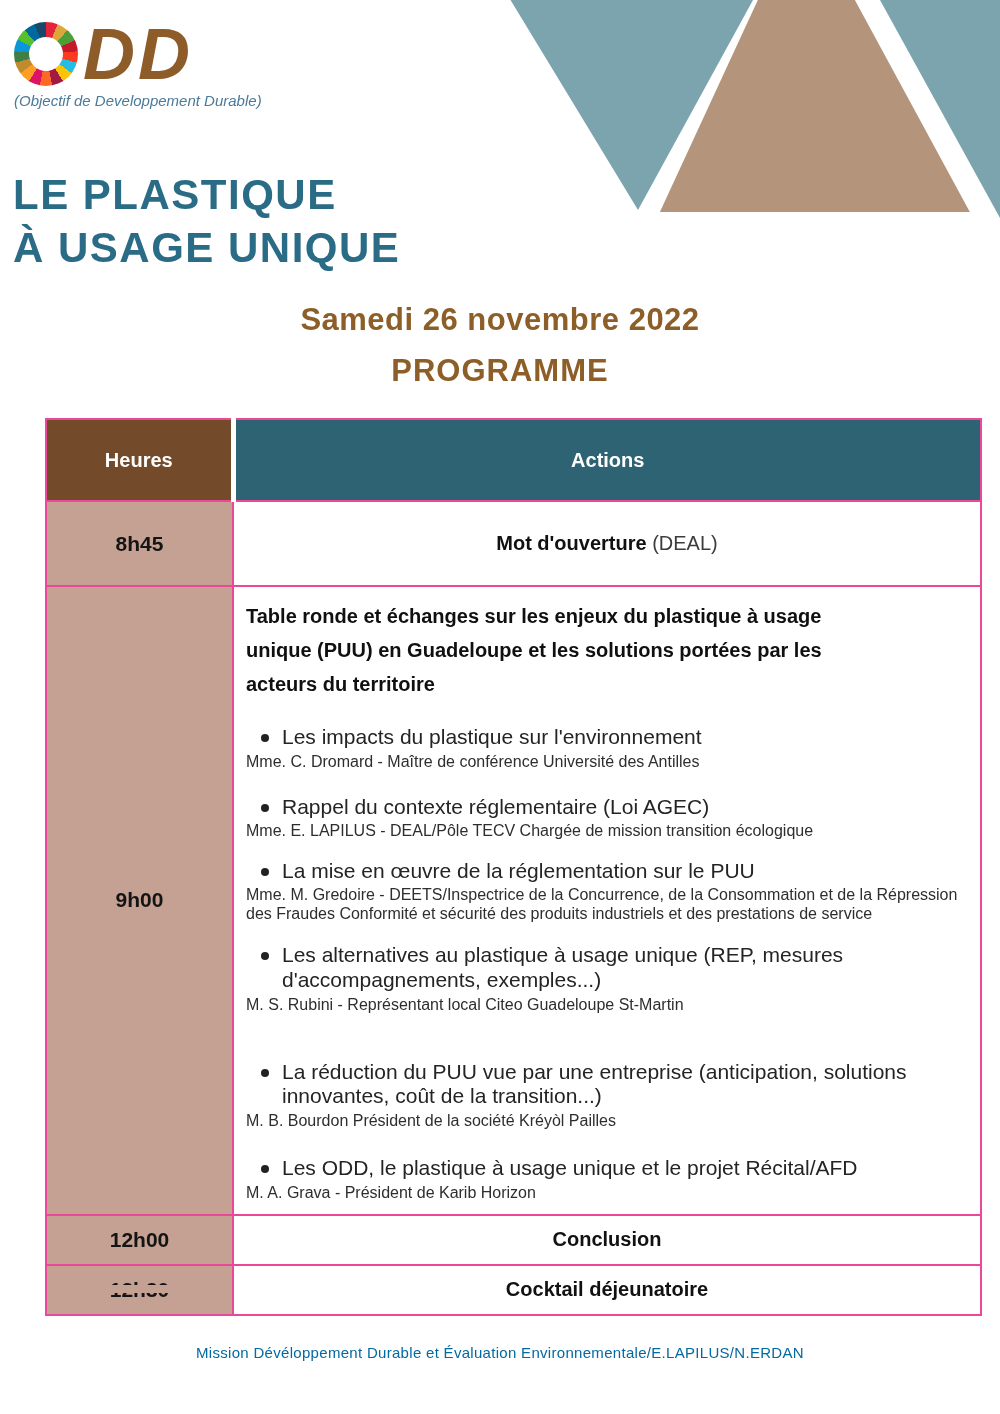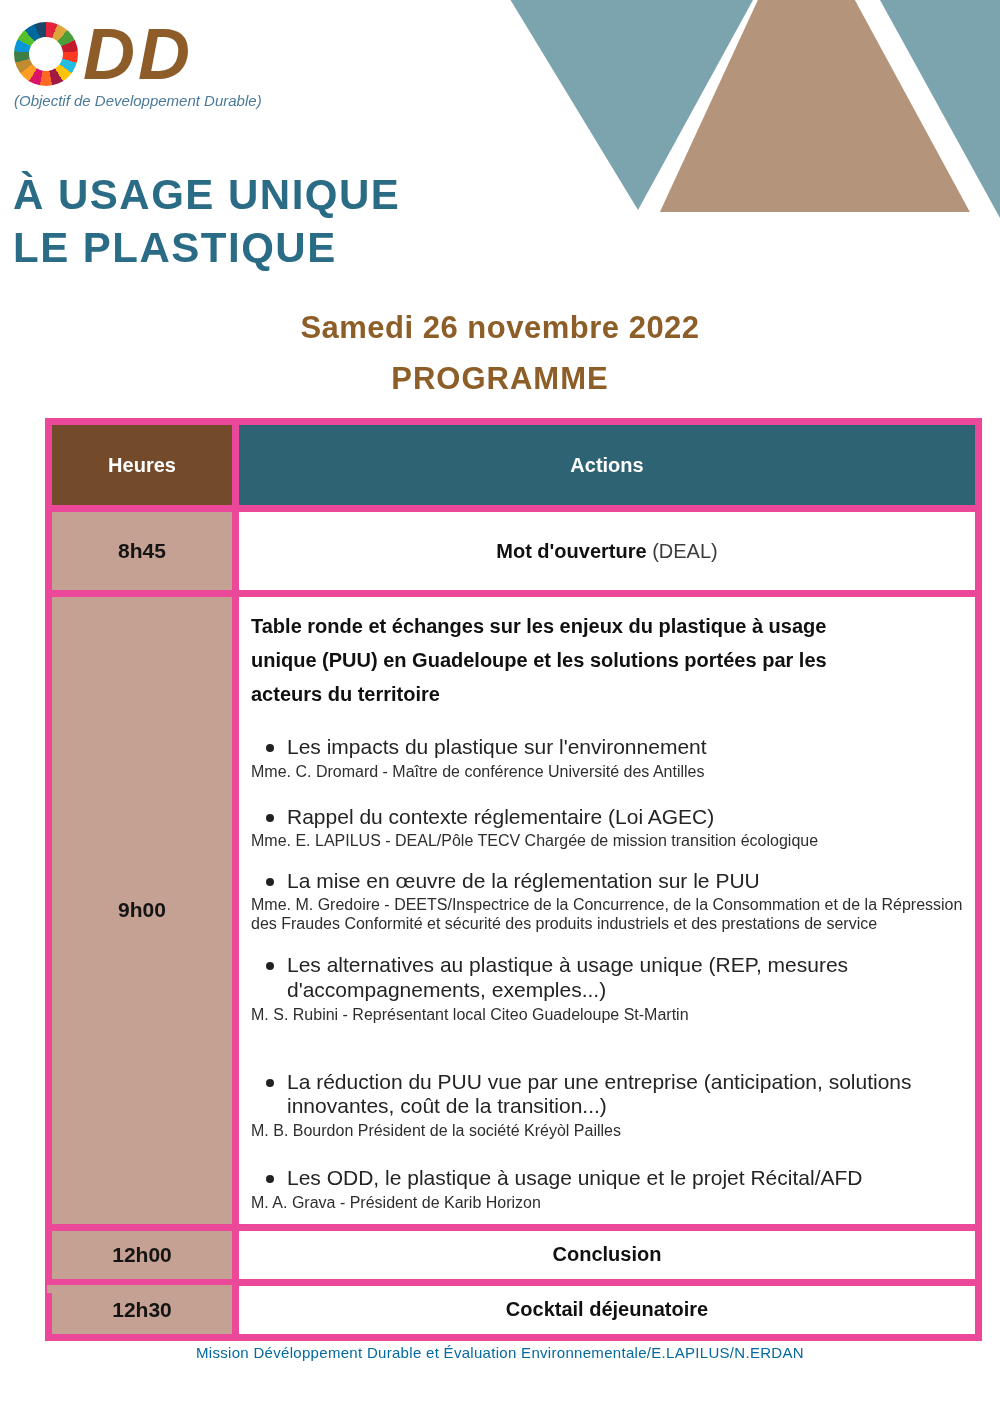--- a/index.html
+++ b/index.html
@@ -32,27 +32,27 @@
   .odd-sub{margin-top:5px;font-size:15px;font-style:italic;color:#4a7a99;}
   .odd-tagline{margin-top:6px;font-size:40px;font-weight:700;color:#9c6c33;letter-spacing:1px;}
 
   
   .event-title{position:absolute;left:13px;top:168px;margin:0;
     font-size:42px;font-weight:700;color:#2a6b85;line-height:1.27;letter-spacing:1.5px;}
   .event-title span{display:block;}
 
   
   .date-block{position:absolute;top:302px;left:0;width:100%;text-align:center;color:#8d5e27;}
-  .date-line{font-size:31px;font-weight:700;letter-spacing:.5px;margin-top:8px;}
+  .date-line{font-size:31px;font-weight:700;letter-spacing:.5px;}
   .program-line{margin-top:15px;font-size:31px;font-weight:700;letter-spacing:1px;}
 
   
   table.program{position:absolute;left:45px;top:418px;width:937px;
     border-collapse:collapse;table-layout:fixed;}
-  table.program th,table.program td{border:7px solid #ec4899;padding:12px;}
+  table.program th,table.program td{border:2px solid #ec4899;padding:12px;}
   col.c-time{width:187px;}
   th{font-size:20px;font-weight:700;color:#ffffff;}
   .th-time{background:#744b2a;height:56px;}
   .th-actions{background:#2d6373;border-left:5px solid #ffffff !important;}
   td.time{background:#c5a193;text-align:center;font-weight:700;font-size:21px;color:#141414;}
   td.action{background:#ffffff;text-align:center;font-size:20px;color:#111;}
   td.action .bold{font-weight:700;}
   td.action .suffix{font-weight:400;color:#3c3c3c;}
   tr.h30{height:30px;} tr.h67{height:85px;} tr.h613{height:613px;}
   tr.h45{height:45px;} tr.h49{height:49px;}
@@ -86,22 +86,22 @@
 
   <div class="logo">
     <div class="odd-line">
       <span class="wheel"></span>
       <span class="odd-dd">DD</span>
     </div>
     <div class="odd-sub">(Objectif de Developpement Durable)</div>
   </div>
 
   <h1 class="event-title">
+    <span>LE PLASTIQUE</span>
     <span>À USAGE UNIQUE</span>
-    <span>LE PLASTIQUE</span>
   </h1>
 
   <div class="date-block">
     <div class="date-line">Samedi 26 novembre 2022</div>
     <div class="program-line">PROGRAMME</div>
   </div>
 
   <table class="program">
     <colgroup>
         <col class="c-time">

